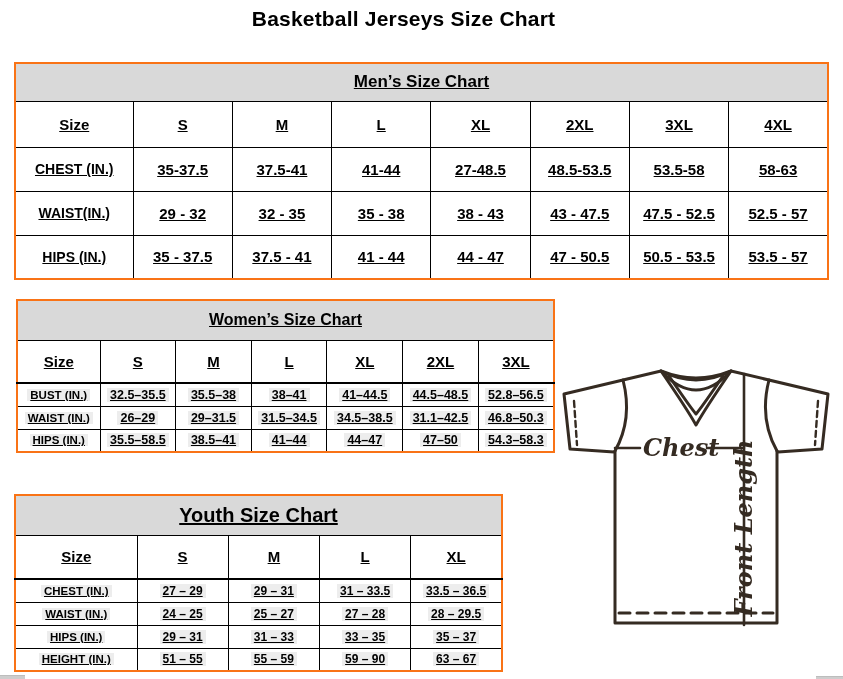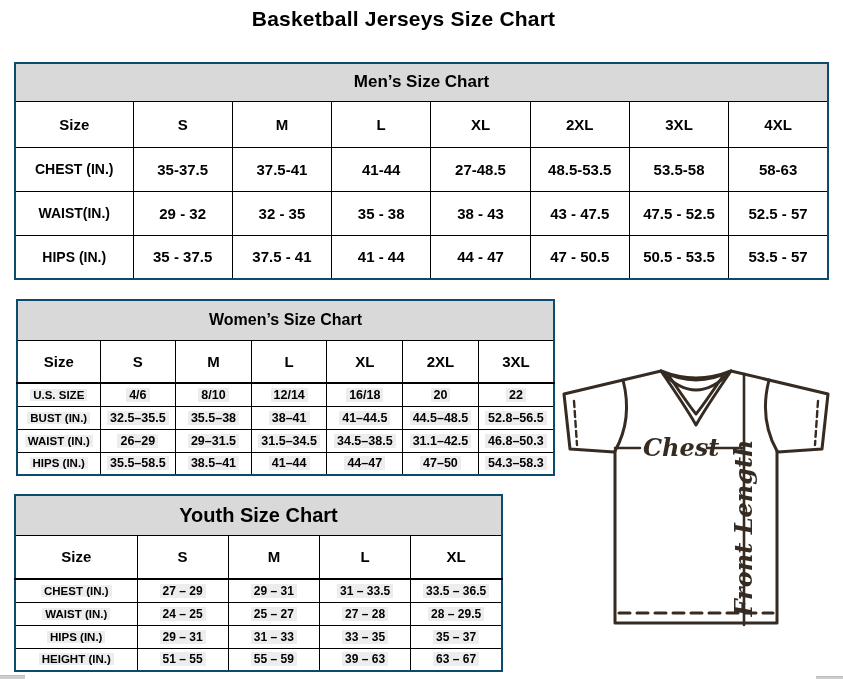--- a/index.html
+++ b/index.html
@@ -16,22 +16,23 @@
     top: 7px; left: 0; width: 807px;
     text-align: center;
     font-size: 21px;
     font-weight: bold;
     letter-spacing: 0.2px;
   }
   table.size-table {
     position: absolute;
     border-collapse: collapse;
     table-layout: fixed;
-    border: 2px solid #0c4a6e;
+    border: 2px solid #f97316;
     background: #fff;
+    text-decoration: underline;
   }
   table.size-table th, table.size-table td {
     border: 1px solid #000;
     text-align: center;
     vertical-align: middle;
     padding: 0;
     overflow: hidden;
     white-space: nowrap;
   }
   tr.band th.band-cell {
@@ -175,29 +176,20 @@
         <th>S</th>
         <th>M</th>
         <th>L</th>
         <th>XL</th>
         <th>2XL</th>
         <th>3XL</th>
       </tr>
   </thead>
   <tbody>
       <tr>
-        <th><span>U.S. SIZE</span></th>
-        <td><span>4/6</span></td>
-        <td><span>8/10</span></td>
-        <td><span>12/14</span></td>
-        <td><span>16/18</span></td>
-        <td><span>20</span></td>
-        <td><span>22</span></td>
-      </tr>
-      <tr>
         <th><span>BUST (IN.)</span></th>
         <td><span>32.5–35.5</span></td>
         <td><span>35.5–38</span></td>
         <td><span>38–41</span></td>
         <td><span>41–44.5</span></td>
         <td><span>44.5–48.5</span></td>
         <td><span>52.8–56.5</span></td>
       </tr>
       <tr>
         <th><span>WAIST (IN.)</span></th>
@@ -259,21 +251,21 @@
         <th><span>HIPS (IN.)</span></th>
         <td><span>29 – 31</span></td>
         <td><span>31 – 33</span></td>
         <td><span>33 – 35</span></td>
         <td><span>35 – 37</span></td>
       </tr>
       <tr>
         <th><span>HEIGHT (IN.)</span></th>
         <td><span>51 – 55</span></td>
         <td><span>55 – 59</span></td>
-        <td><span>39 – 63</span></td>
+        <td><span>59 – 90</span></td>
         <td><span>63 – 67</span></td>
       </tr>
     </tbody>
 </table>
 
 <div class="jersey-wrap">
   <svg width="287" height="306" viewBox="-1 -3 287 306">
     <g fill="none" stroke="#352b22" stroke-width="3" stroke-linejoin="round" stroke-linecap="round">
 
       <path fill="#ffffff" d="M 104,10

